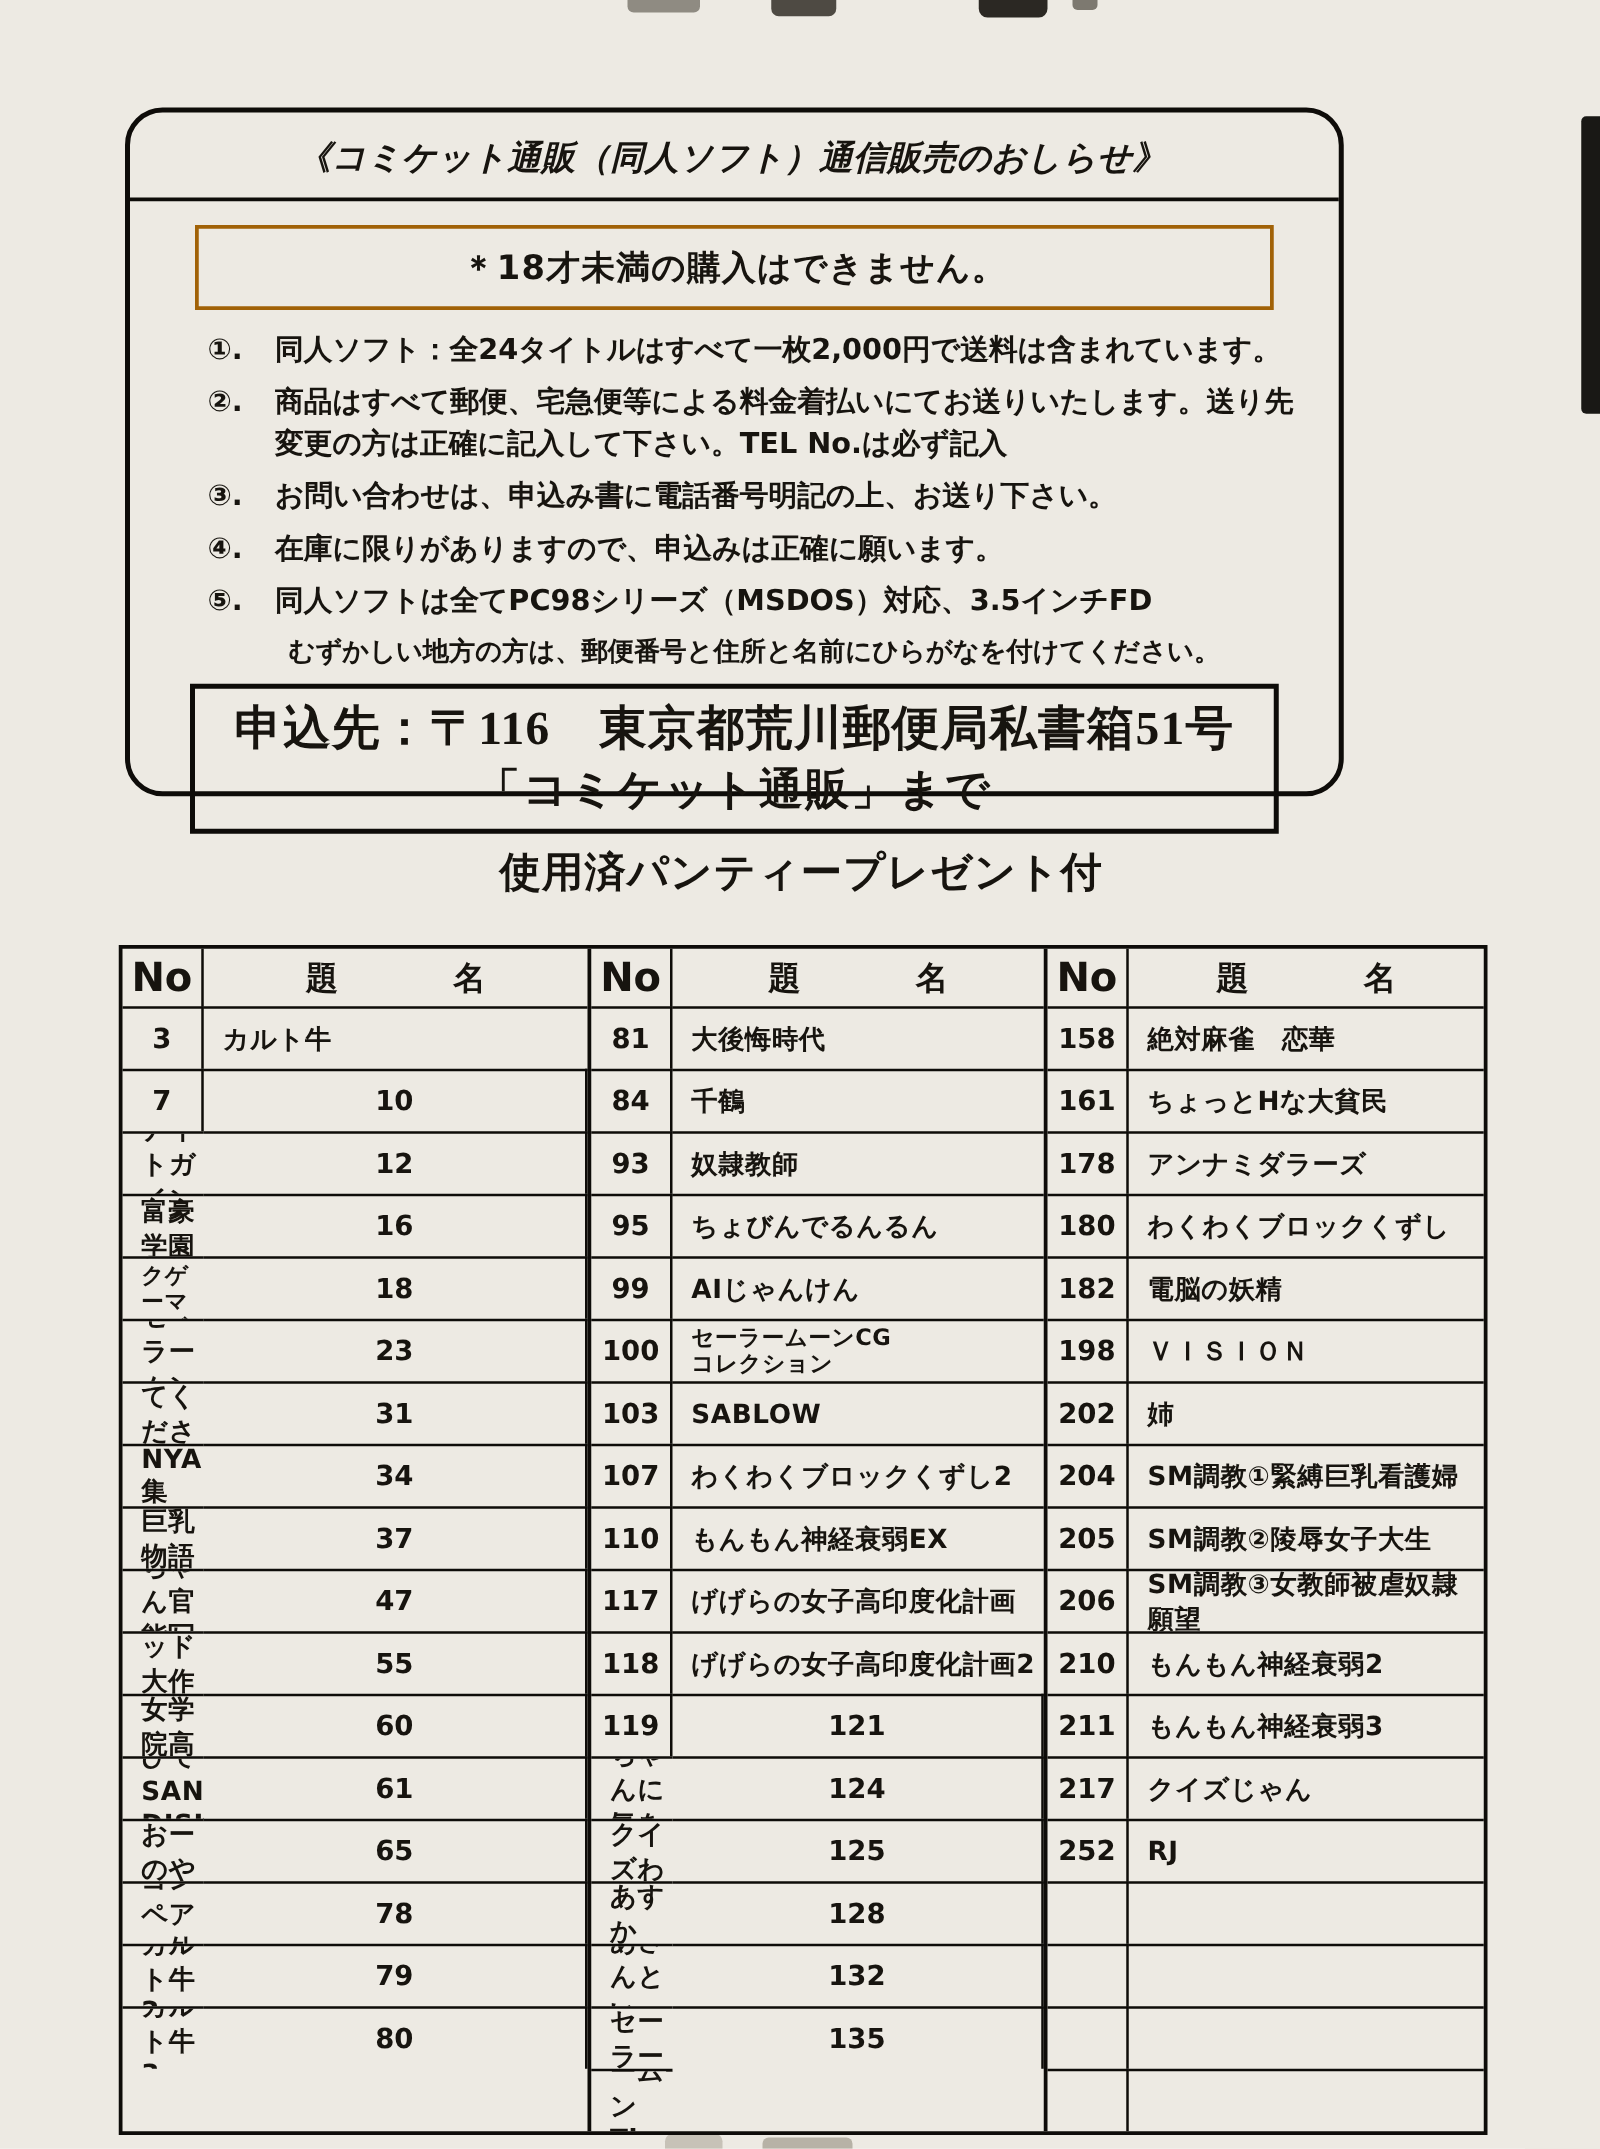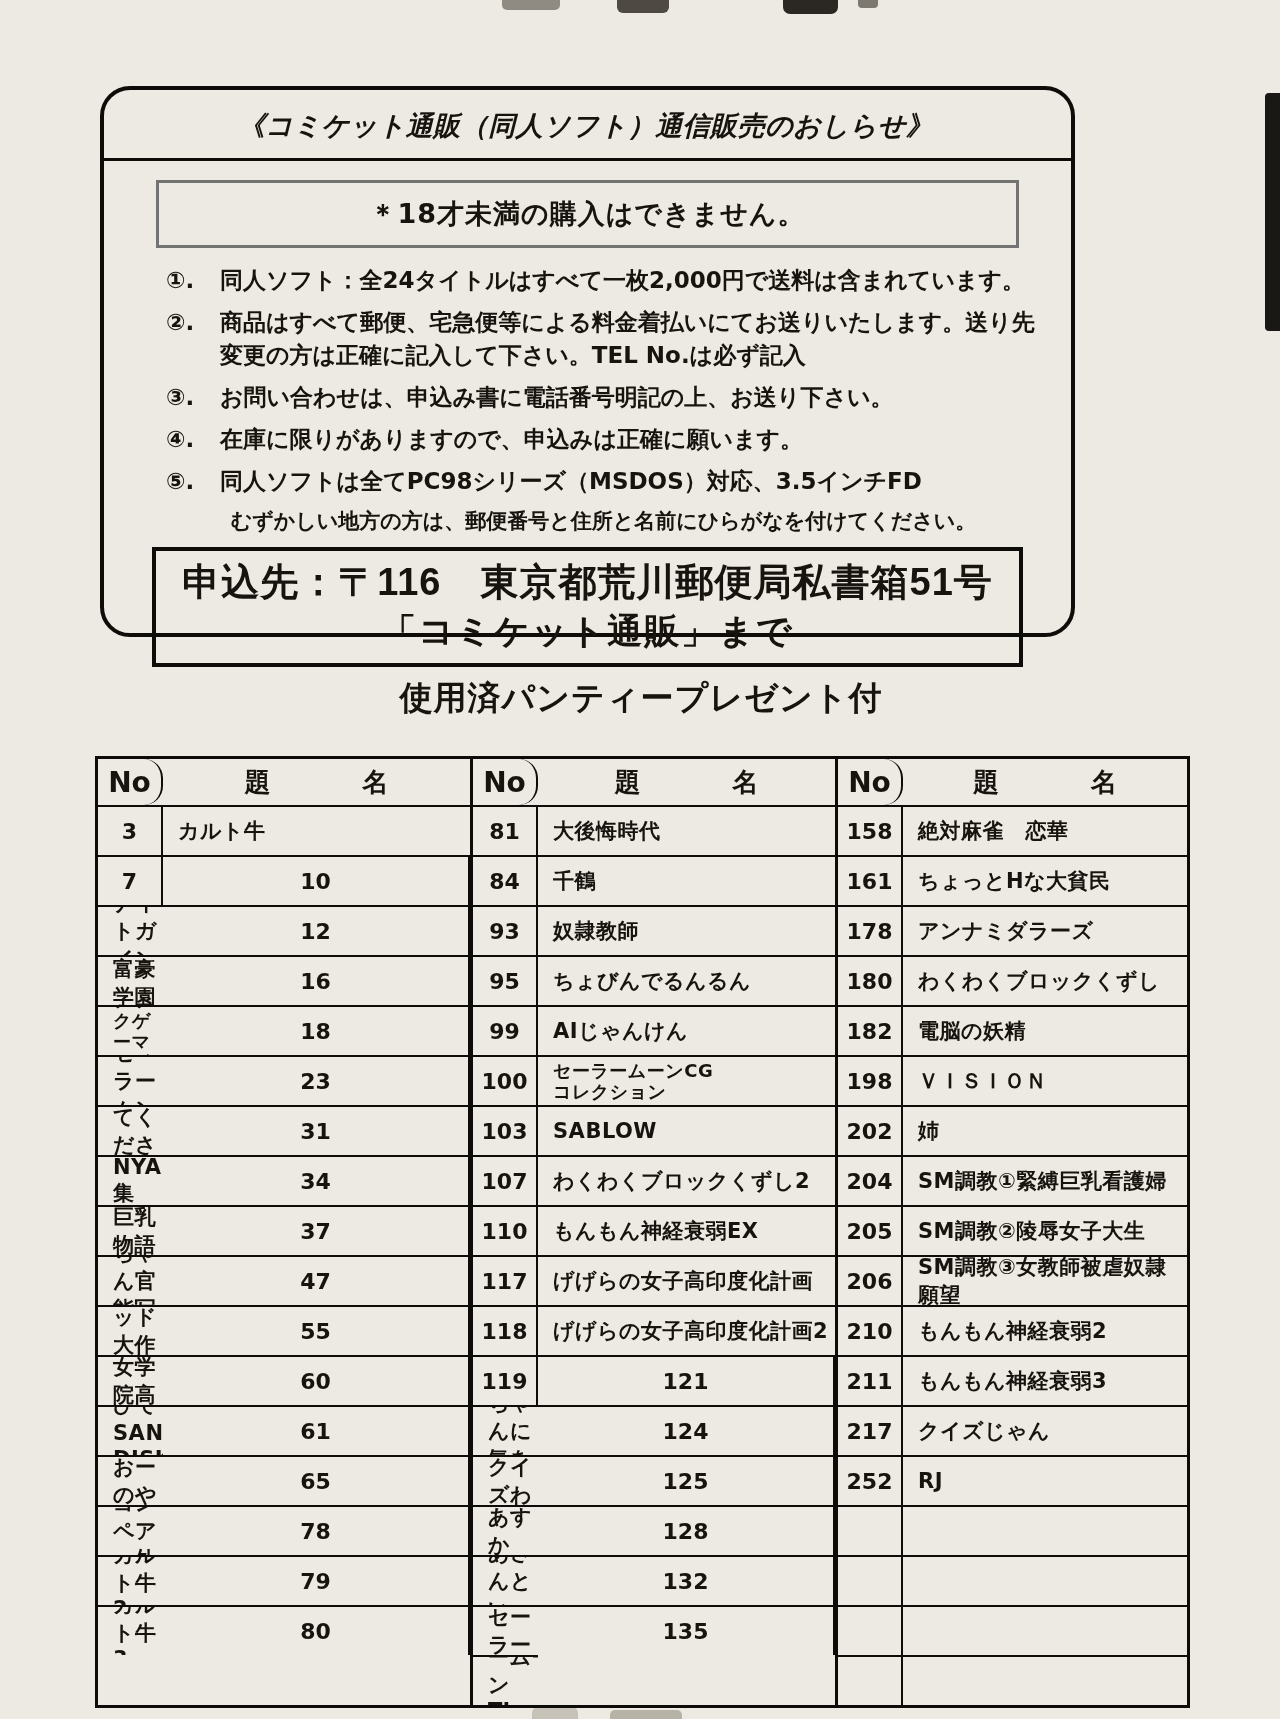--- a/index.html
+++ b/index.html
@@ -23,33 +23,33 @@
     position:absolute;left:100px;top:86px;width:967px;height:543px;
     border:4px solid #0e0c09;border-radius:30px;
   }
   .notice-title{
     padding:18px 10px 14px 6px;text-align:center;
     font-size:27px;font-weight:800;letter-spacing:0.5px;
     border-bottom:3px solid #0e0c09;
     font-style:italic;
   }
   .age-box{
-    margin:19px 52px 0 52px;border:3px solid #737373;
+    margin:19px 52px 0 52px;border:3px solid #a16207;
     padding:13px 20px;text-align:center;
     font-size:27px;font-weight:800;letter-spacing:1px;
   }
   .items{margin:16px 24px 0 62px;}
   .item{display:flex;margin-bottom:9px;font-size:23px;font-weight:600;line-height:33px;}
   .item-num{width:54px;flex:none;}
   .item-lines{flex:1;}
   .furigana{margin-top:6px;text-align:center;font-size:21px;font-weight:700;padding-left:32px;}
   .addr-box{
     margin:12px 48px 0 48px;border:4px solid #0e0c09;
     padding:6px 4px 8px 4px;text-align:center;
-    font-family:Liberation Sans, sans-serif;font-weight:700;
+    font-family:Liberation Serif, serif;font-weight:700;
   }
   .addr-line1{font-size:38px;letter-spacing:1px;}
   .addr-line2{font-size:35px;letter-spacing:2px;}
   
   .catalog-heading{
     position:absolute;left:95px;top:676px;width:1092px;
     text-align:center;font-size:33px;font-weight:800;letter-spacing:1px;
   }
   .catalog-table{
     position:absolute;left:95px;top:756px;
@@ -58,21 +58,21 @@
   .tcol{display:grid;grid-template-columns:65px 1fr;grid-template-rows:46px repeat(18,50px);border-right:3px solid #0e0c09;}
   .tcol:nth-child(1){width:372px;}
   .tcol:nth-child(2){width:362px;}
   .tcol:nth-child(3){width:349px;border-right:none;}
   .cell{display:flex;align-items:center;border-top:2px solid #0e0c09;overflow:hidden;}
   .cell.hdr{border-top:none;}
   .no{justify-content:center;font-size:22px;font-weight:600;border-right:2px solid #0e0c09;}
   .title{flex-direction:column;align-items:flex-start;justify-content:center;
          padding-left:15px;font-size:21px;font-weight:600;letter-spacing:0.5px;}
   .title.two{font-size:18px;line-height:21px;}
-  .hdr-no{justify-content:center;font-size:28px;font-weight:800;border-right:2px solid #0e0c09;border-radius:19px;}
+  .hdr-no{justify-content:center;font-size:32px;font-weight:800;border-right:2px solid #0e0c09;}
   .hdr-title{flex-direction:row;align-items:center;justify-content:center;gap:92px;
              font-size:26px;font-weight:800;padding-left:0;}
 </style>
 </head>
 <body>
 
 <div class="page" style="--paper: #edeae3; --ink: #17140f;">
 
   <div class="artifact sm1"></div>
   <div class="artifact sm2"></div>

